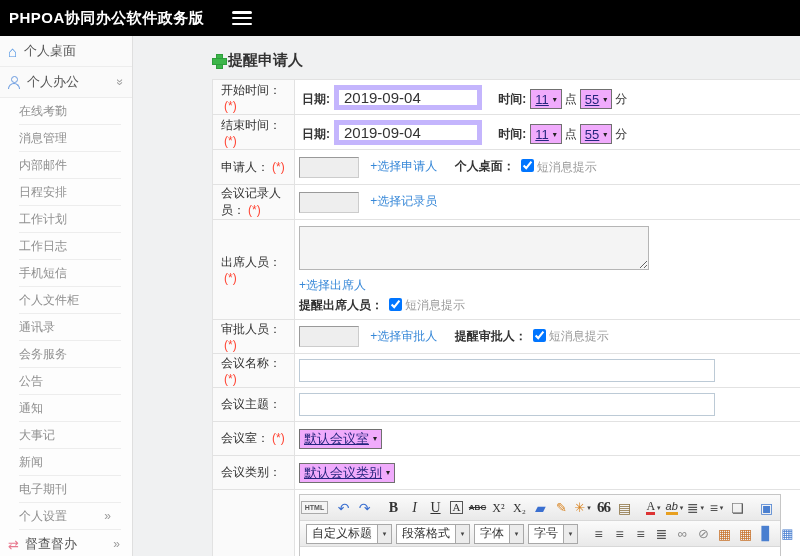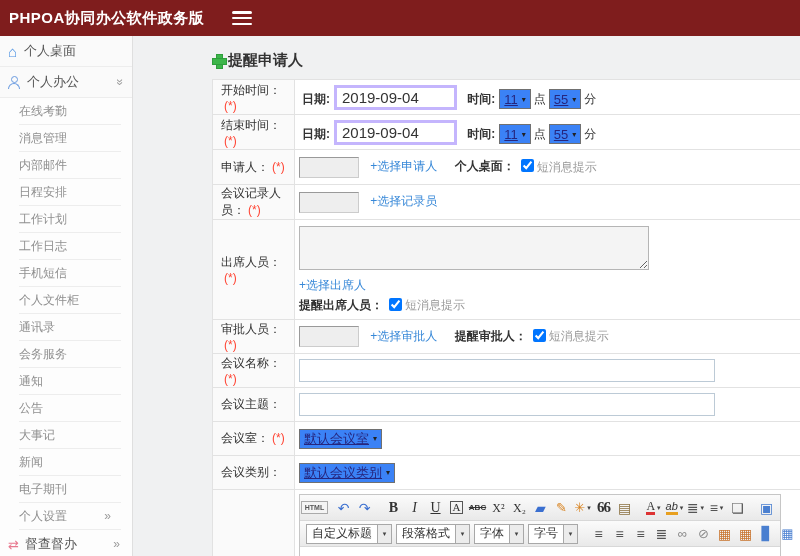--- a/index.html
+++ b/index.html
@@ -1,20 +1,20 @@
 <!DOCTYPE html>
 <html><head>
 <meta charset="utf-8">
 <style>
   * { margin:0; padding:0; box-sizing:border-box; }
   html,body { width:800px; height:556px; overflow:hidden; font-family:"Liberation Sans","DejaVu Sans",sans-serif; background:#f0f1f2; }
   body { position:relative; }
 
   
-  .topbar { position:absolute; top:0; left:0; width:800px; height:36px; background:#7f1d1d; display:flex; align-items:center; }
+  .topbar { position:absolute; top:0; left:0; width:800px; height:36px; background:#000000; display:flex; align-items:center; }
   .app-title { color:#fff; font-size:15px; font-weight:bold; margin-left:9px; letter-spacing:.5px; }
   .burger { margin-left:28px; width:20px; height:14px; display:flex; flex-direction:column; justify-content:space-between; cursor:pointer; }
   .burger i { display:block; height:2.5px; background:#fff; border-radius:2px; }
 
   
   .sidebar { position:absolute; top:36px; left:0; width:133px; bottom:0; background:#fdfdfd; border-right:1px solid #dfdfdf; }
   .s-item1 { height:31px; display:flex; align-items:center; padding:0 8px; border-bottom:1px solid #ededed; color:#555; font-size:13px; background:#fafafa; cursor:pointer; }
   .home-ic { color:#4a90e2; font-size:15px; margin-right:7px; line-height:1; }
   .person-ic { position:relative; width:12px; height:13px; margin-right:7px; }
   .person-ic::before { content:""; position:absolute; top:0; left:3px; width:5px; height:5px; border:1.5px solid #6a9be0; border-radius:50%; }
@@ -34,22 +34,22 @@
   .plus-ic::before { left:4px; top:0; width:5px; height:13px; }
   .plus-ic::after  { left:0; top:4px; width:13px; height:5px; }
 
   table.form { margin-left:78px; border-collapse:collapse; background:#fff; width:640px; table-layout:fixed; }
   table.form td { border:1px solid #e2e2e2; vertical-align:middle; font-size:12px; color:#333; }
   table.form { border:1px solid #cfcfcf; }
   td.lbl { width:82px; background:#fafafa; padding-left:8px; color:#4a4a4a; }
   td.fld { padding-left:4px; }
   .req { color:#f43; margin-left:3px; }
   .flabel { margin:0 4px 0 3px; color:#333;font-weight:bold; }
-  .date-input { width:123px; height:25px; font-size:15px; font-family:"Liberation Sans",sans-serif; border:3px solid #c4b5fd; padding:0 5px; color:#333; margin-right:4px; }
-  .sel { display:inline-flex; align-items:center; background:#3b82f6; border:1px solid #707070; height:20px; padding:0 4px; cursor:pointer; vertical-align:middle; }
+  .date-input { width:148px; height:25px; font-size:15px; font-family:"Liberation Sans",sans-serif; border:5px solid #c4b5fd; padding:0 5px; color:#333; margin-right:10px; }
+  .sel { display:inline-flex; align-items:center; background:#f0abfc; border:1px solid #707070; height:20px; padding:0 4px; cursor:pointer; vertical-align:middle; }
   .sel-txt { color:#26267e; text-decoration:underline; font-size:13px; }
   .sel-arr { font-size:8px; color:#222; margin-left:4px; }
   .unit { margin:0 3px; color:#333; }
   .small-input { width:60px; height:21px; background:#eee; border:1px solid #999; border-right-color:#ccc; border-bottom-color:#ccc; vertical-align:middle; }
   .wide-input { width:416px; height:23px; border:1px solid #bccad6; margin:4px 0; }
   .link { color:#3788d8; font-size:12px; text-decoration:none; margin-left:8px; cursor:pointer; }
   .remind { font-weight:bold; color:#333; margin-left:14px; }
   .sms { color:#9a9a9a; }
   input[type=checkbox] { width:13px; height:13px; vertical-align:-2px; margin:0 3px 0 6px; }
   textarea.attendees { width:350px; height:44px; background:#f4f4f4; border:1px solid #b5b5b5; resize:both; margin-top:6px; }
@@ -132,24 +132,24 @@
       <div class="s-sub">
         <span>个人文件柜</span>
       </div>
       <div class="s-sub">
         <span>通讯录</span>
       </div>
       <div class="s-sub">
         <span>会务服务</span>
       </div>
       <div class="s-sub">
+        <span>公告</span>
+      </div>
+      <div class="s-sub">
         <span>通知</span>
-      </div>
-      <div class="s-sub">
-        <span>公告</span>
       </div>
       <div class="s-sub">
         <span>大事记</span>
       </div>
       <div class="s-sub">
         <span>新闻</span>
       </div>
       <div class="s-sub">
         <span>电子期刊</span>
       </div>

